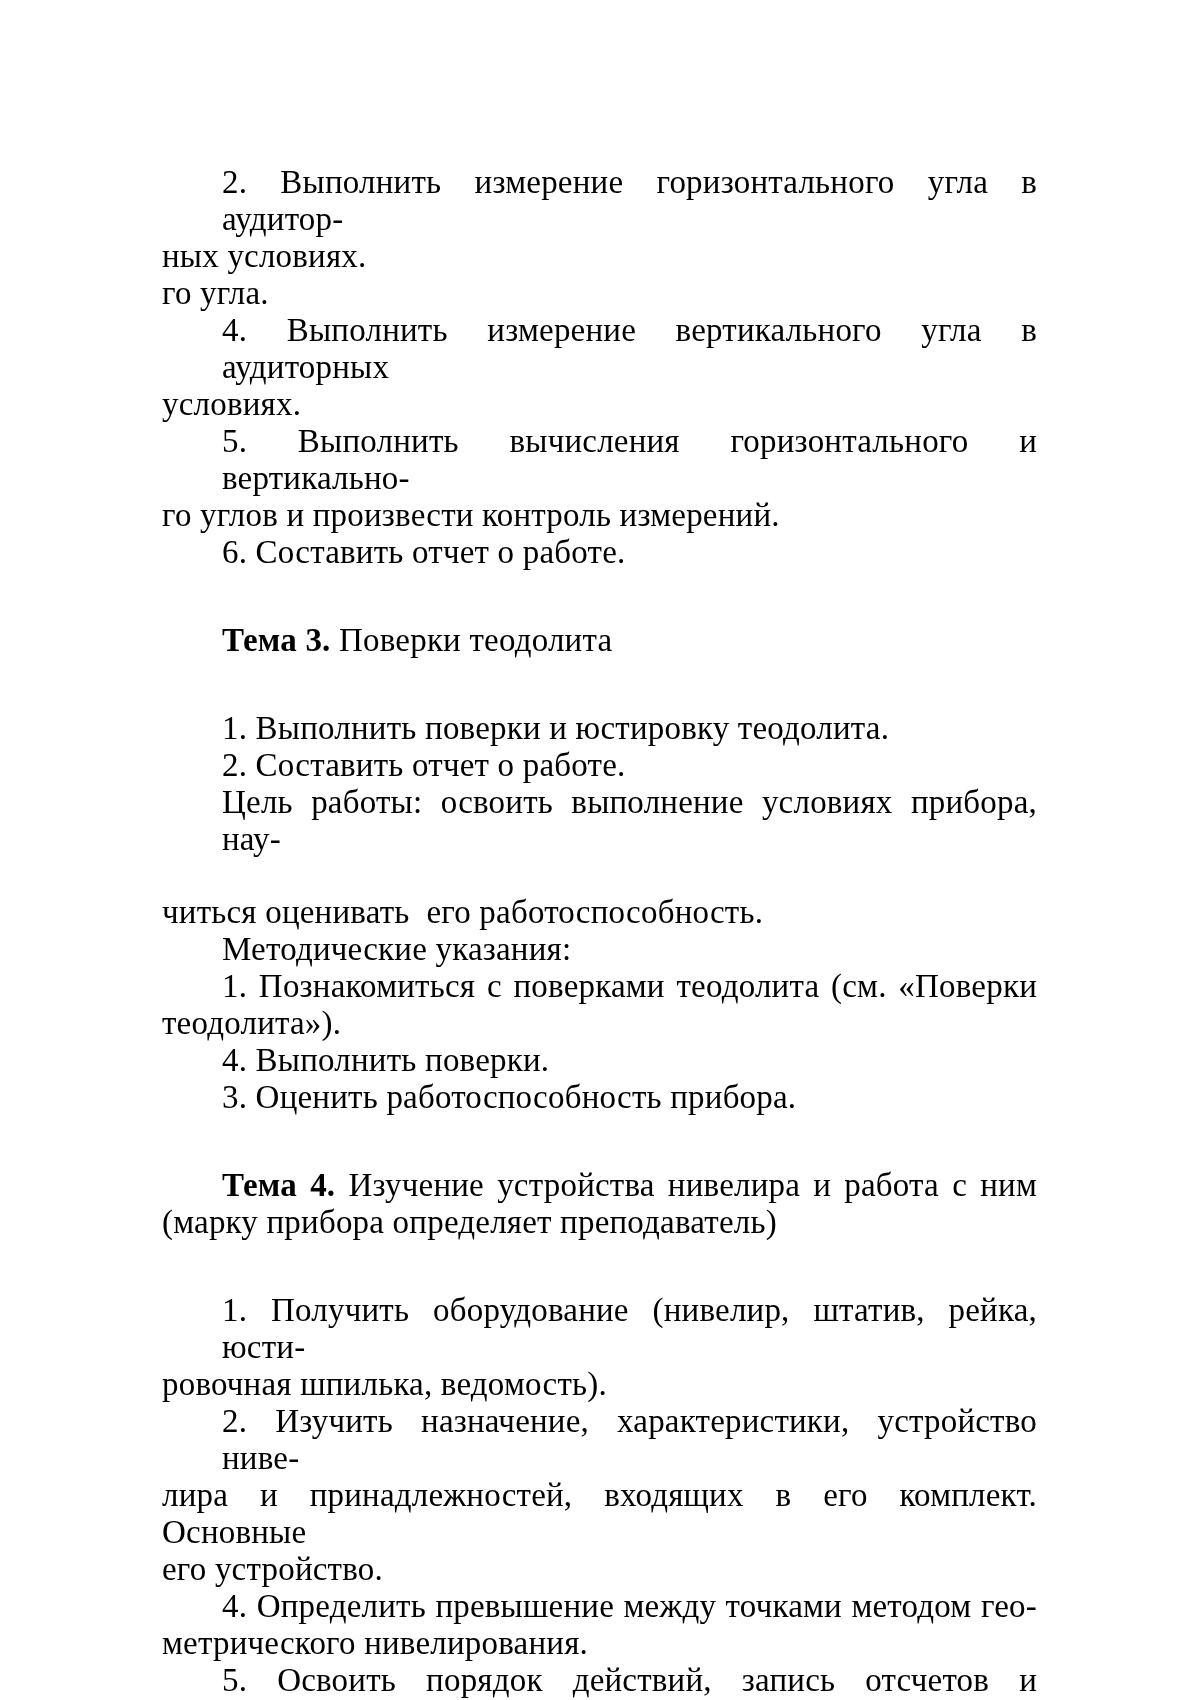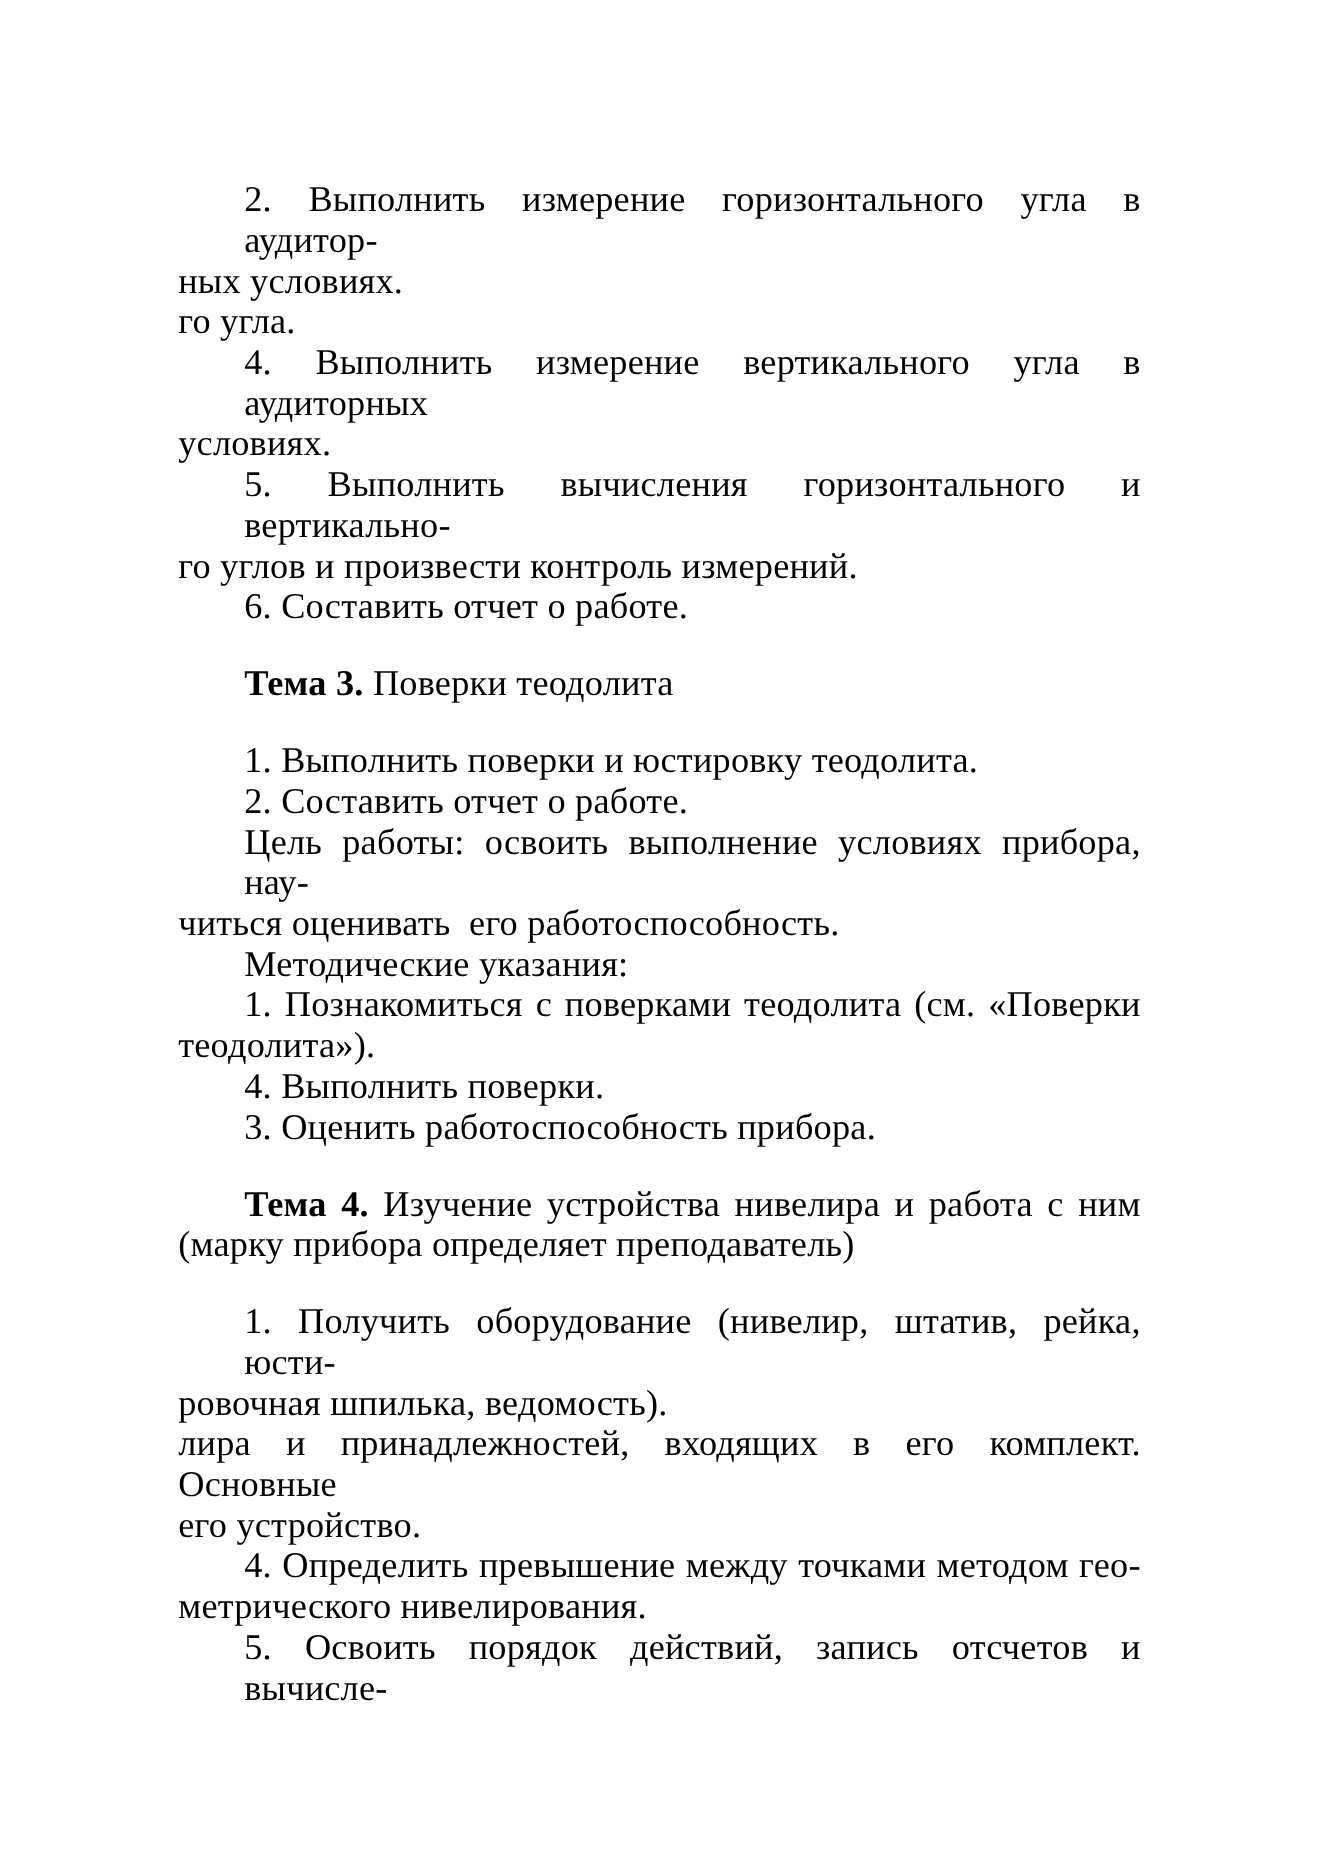--- a/index.html
+++ b/index.html
@@ -28,23 +28,23 @@
     line-height: 37px;
     letter-spacing: 0.2px;
     text-align: left;
     color: #000000;
   }
   .ln.full {
     text-align: justify;
     text-align-last: justify;
   }
   .ln.indent { padding-left: 60px; }
-  .ln.pre { white-space: pre-wrap; }
+  .ln.pre { white-space: pre-wrap; margin-top: 36px; }
   .bold { font-weight: bold; }
-  .mt { margin-top: 33px; }
+  .mt { margin-top: 51px; }
 </style>
 </head>
 <body>
 
 <div class="page">
 
   <div class="para">
     <div class="ln indent full">2. Выполнить измерение горизонтального угла в аудитор-</div>
     <div class="ln">ных условиях.</div>
   </div>
@@ -105,20 +105,21 @@
     <div class="ln indent full"><span class="bold">Тема 4.</span><span> Изучение устройства нивелира и работа с ним</span></div>
     <div class="ln">(марку прибора определяет преподаватель)</div>
   </div>
 
   <div class="para mt">
     <div class="ln indent full">1. Получить оборудование (нивелир, штатив, рейка, юсти-</div>
     <div class="ln">ровочная шпилька, ведомость).</div>
   </div>
 
   <div class="para">
+    <div class="ln indent full">2. Изучить назначение, характеристики, устройство ниве-</div>
     <div class="ln full">лира и принадлежностей, входящих в его комплект. Основные</div>
   </div>
 
   <div class="para">
     <div class="ln">его устройство.</div>
   </div>
 
   <div class="para">
     <div class="ln indent full">4. Определить превышение между точками методом гео-</div>
     <div class="ln">метрического нивелирования.</div>

